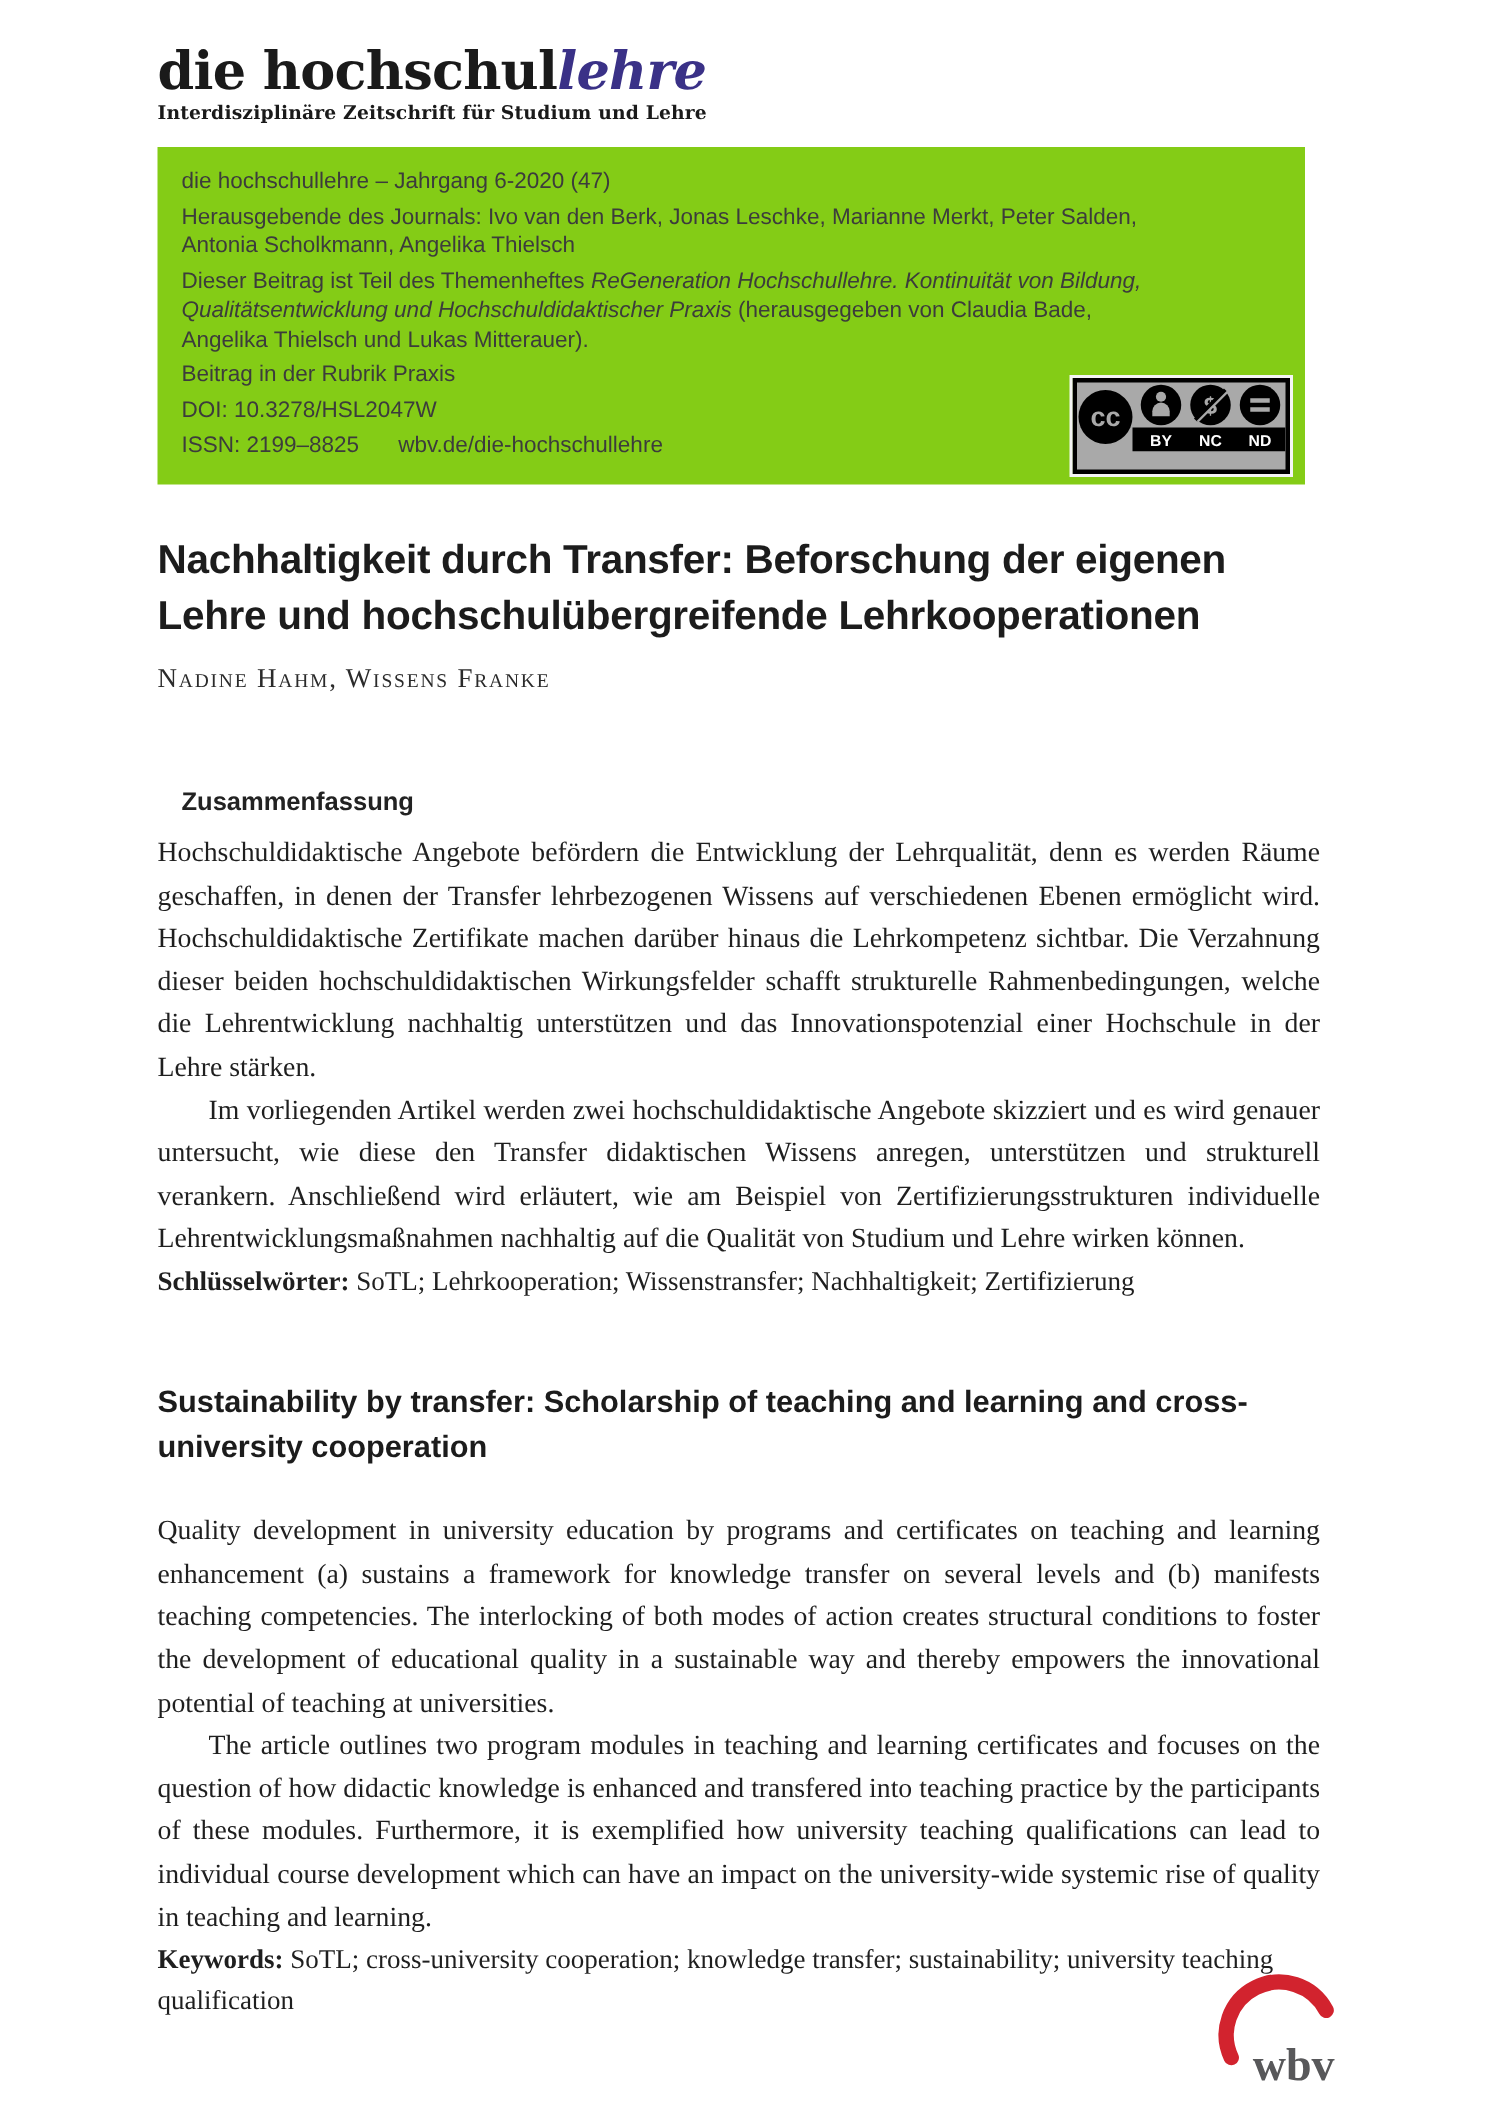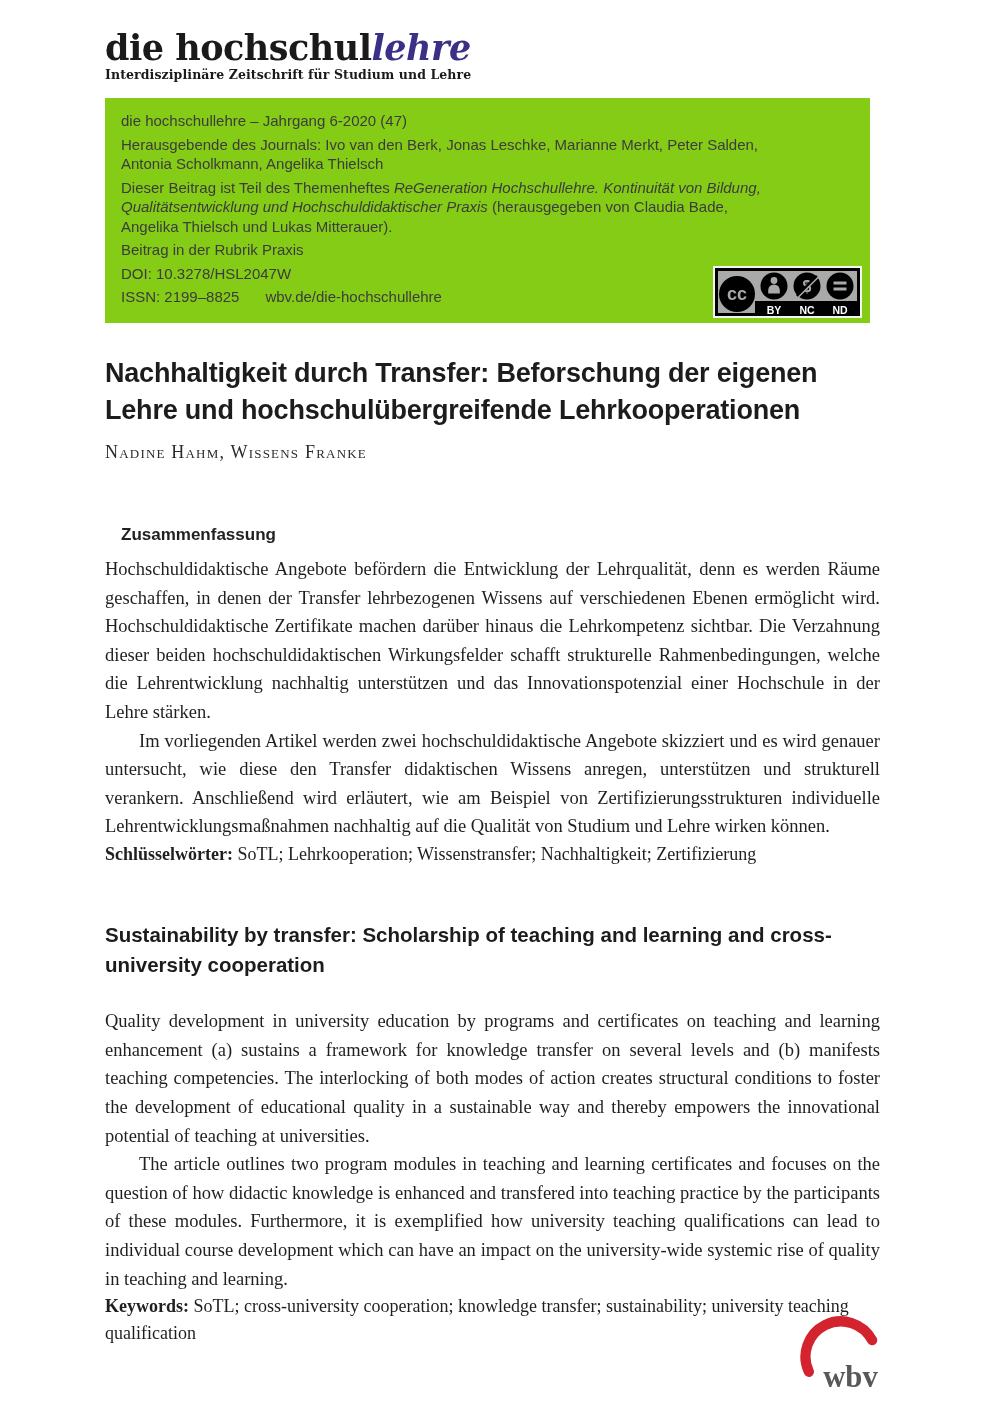--- a/index.html
+++ b/index.html
@@ -51,21 +51,21 @@
   .meta-line:first-child { margin-top: 2px; }
   .meta-line .journal-url { margin-left: 26px; text-align: right; }
   .meta-line em { font-style: italic; }
   .editors-line, .theme-line { max-width: 660px; }
 
   .cc-badge {
     position: absolute;
     right: 10px;
     bottom: 7px;
     width: 145px;
-    height: 48px;
+    height: 64px;
     box-sizing: border-box;
     background: #a9a9a9;
     border: 3px solid #000;
     outline: 2px solid #f5f5f5;
   }
   .cc-badge svg { display: block; }
 
   
   .article-title {
     font-family: "Liberation Sans", sans-serif;
@@ -120,21 +120,21 @@
     margin: 52px 0 28px 0;
     max-width: 780px;
   }
   .abstract-heading-en { margin-top: 0; }
 
   .de-abstract { margin-top: 0; }
 
   
   .wbv-logo {
     position: absolute;
-    right: 113px;
+    right: 101px;
     bottom: 20px;
     width: 96px;
     height: 80px;
   }
 </style>
 </head>
 <body>
 
 <div class="page">
 

